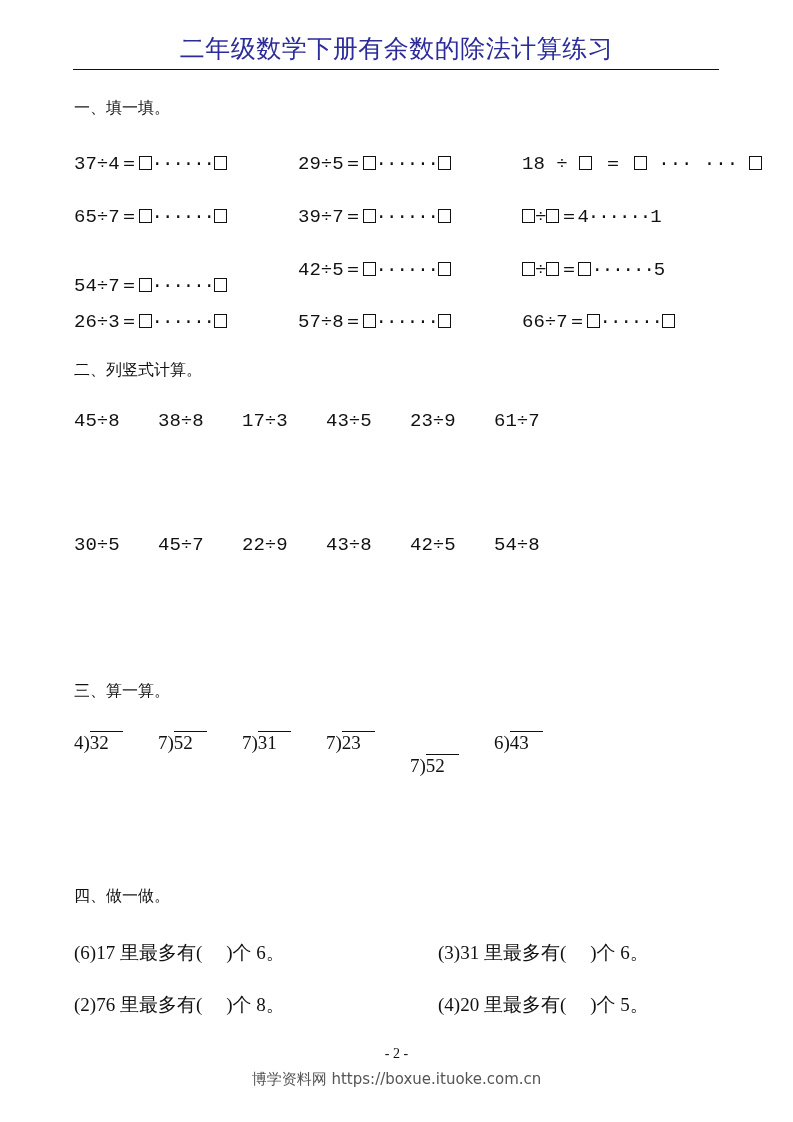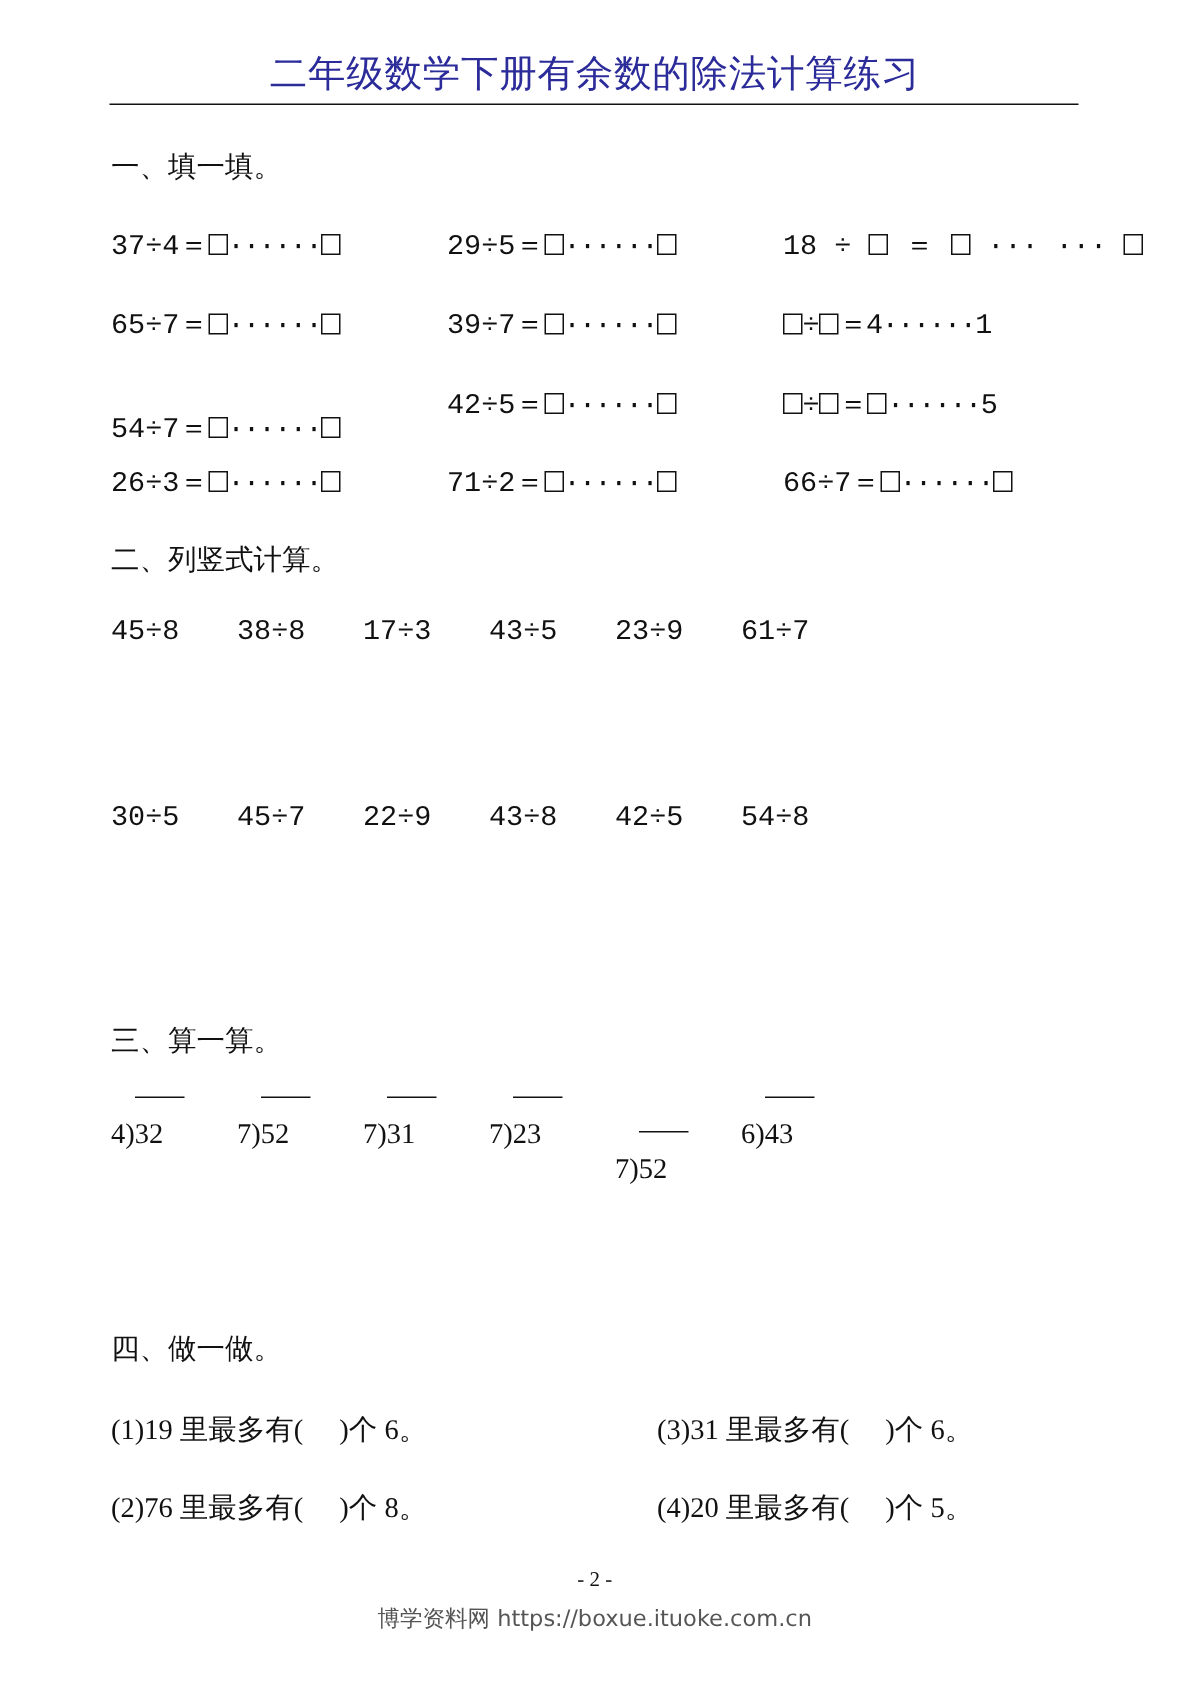--- a/index.html
+++ b/index.html
@@ -2,28 +2,28 @@
 <html><head>
 <meta charset="utf-8">
 <style>
   html, body { margin: 0; padding: 0; background: #ffffff; }
   body { width: 793px; height: 1122px; position: relative; overflow: hidden;
          font-family: "Liberation Serif", "DejaVu Serif", serif; color: #111; }
   .abs { position: absolute; white-space: nowrap; }
   .title { left: 0; width: 793px; top: 32px; text-align: center; font-size: 25px;
            color: #2b2b9a; letter-spacing: 0.5px; font-family: "DejaVu Serif", serif; }
   .title-rule { left: 73px; top: 69px; width: 646px; height: 0; border-top: 1.5px solid #111; }
-  .section { font-size: 19px; left: 74px; }
+  .section { font-size: 16px; left: 74px; }
   .eq { font-size: 19px; font-family: Liberation Mono, monospace; }
   .box { display: inline-block; width: 13px; height: 14px; border: 1.2px solid #111;
          vertical-align: -1px; box-sizing: border-box; background: #fff; }
   .dots { letter-spacing: -1px; }
   .ld { font-size: 19px; }
   .ld .dividend { display: inline-block; border-top: 1.5px solid #111; padding-right: 14px;
-                  padding-top: 15px; line-height: 20px; }
+                  padding-top: 1px; line-height: 20px; }
   .prob { font-size: 19px; }
   .paren { display: inline-block; width: 24px; }
   .pageno { left: 0; width: 793px; top: 1046px; text-align: center; font-size: 14px; }
   .watermark { left: 0; width: 793px; top: 1070px; text-align: center; font-size: 15px;
                font-family: "DejaVu Sans", sans-serif; color: #555; }
 </style>
 </head>
 <body>
 
 <div class="abs title">二年级数学下册有余数的除法计算练习</div>
@@ -37,21 +37,21 @@
 
 <div class="abs eq" style="left:74px;top:203px"><span>65÷7＝</span><span class="box"></span><span class="dots">······</span><span class="box"></span></div>
 <div class="abs eq" style="left:298px;top:203px"><span>39÷7＝</span><span class="box"></span><span class="dots">······</span><span class="box"></span></div>
 <div class="abs eq" style="left:522px;top:203px"><span class="box"></span><span>÷</span><span class="box"></span><span class="dots">＝4······1</span></div>
 
 <div class="abs eq" style="left:74px;top:272px"><span>54÷7＝</span><span class="box"></span><span class="dots">······</span><span class="box"></span></div>
 <div class="abs eq" style="left:298px;top:256px"><span>42÷5＝</span><span class="box"></span><span class="dots">······</span><span class="box"></span></div>
 <div class="abs eq" style="left:522px;top:256px"><span class="box"></span><span>÷</span><span class="box"></span><span>＝</span><span class="box"></span><span class="dots">······5</span></div>
 
 <div class="abs eq" style="left:74px;top:308px"><span>26÷3＝</span><span class="box"></span><span class="dots">······</span><span class="box"></span></div>
-<div class="abs eq" style="left:298px;top:308px"><span>71÷2＝</span><span class="box"></span><span class="dots">······</span><span class="box"></span></div>
+<div class="abs eq" style="left:298px;top:308px"><span>57÷8＝</span><span class="box"></span><span class="dots">······</span><span class="box"></span></div>
 <div class="abs eq" style="left:522px;top:308px"><span>66÷7＝</span><span class="box"></span><span class="dots">······</span><span class="box"></span></div>
 
 <div class="abs section" style="top:360px">二、列竖式计算。</div>
 
 <div class="abs eq" style="left:74px;top:410px">45÷8</div>
 <div class="abs eq" style="left:158px;top:410px">38÷8</div>
 <div class="abs eq" style="left:242px;top:410px">17÷3</div>
 <div class="abs eq" style="left:326px;top:410px">43÷5</div>
 <div class="abs eq" style="left:410px;top:410px">23÷9</div>
 <div class="abs eq" style="left:494px;top:410px">61÷7</div>
@@ -67,19 +67,19 @@
 
 <div class="abs ld" style="left:74px;top:731px"><span>4)</span><span class="dividend">32</span></div>
 <div class="abs ld" style="left:158px;top:731px"><span>7)</span><span class="dividend">52</span></div>
 <div class="abs ld" style="left:242px;top:731px"><span>7)</span><span class="dividend">31</span></div>
 <div class="abs ld" style="left:326px;top:731px"><span>7)</span><span class="dividend">23</span></div>
 <div class="abs ld" style="left:410px;top:754px"><span>7)</span><span class="dividend">52</span></div>
 <div class="abs ld" style="left:494px;top:731px"><span>6)</span><span class="dividend">43</span></div>
 
 <div class="abs section" style="top:886px">四、做一做。</div>
 
-<div class="abs prob" style="left:74px;top:940px"><span>(1)19 里最多有(</span><span class="paren"></span><span>)个 6。</span></div>
+<div class="abs prob" style="left:74px;top:940px"><span>(6)17 里最多有(</span><span class="paren"></span><span>)个 6。</span></div>
 <div class="abs prob" style="left:74px;top:992px"><span>(2)76 里最多有(</span><span class="paren"></span><span>)个 8。</span></div>
 <div class="abs prob" style="left:438px;top:940px"><span>(3)31 里最多有(</span><span class="paren"></span><span>)个 6。</span></div>
 <div class="abs prob" style="left:438px;top:992px"><span>(4)20 里最多有(</span><span class="paren"></span><span>)个 5。</span></div>
 
 <div class="abs pageno">- 2 -</div>
 <div class="abs watermark">博学资料网 https://boxue.ituoke.com.cn</div>
 
 </body></html>

